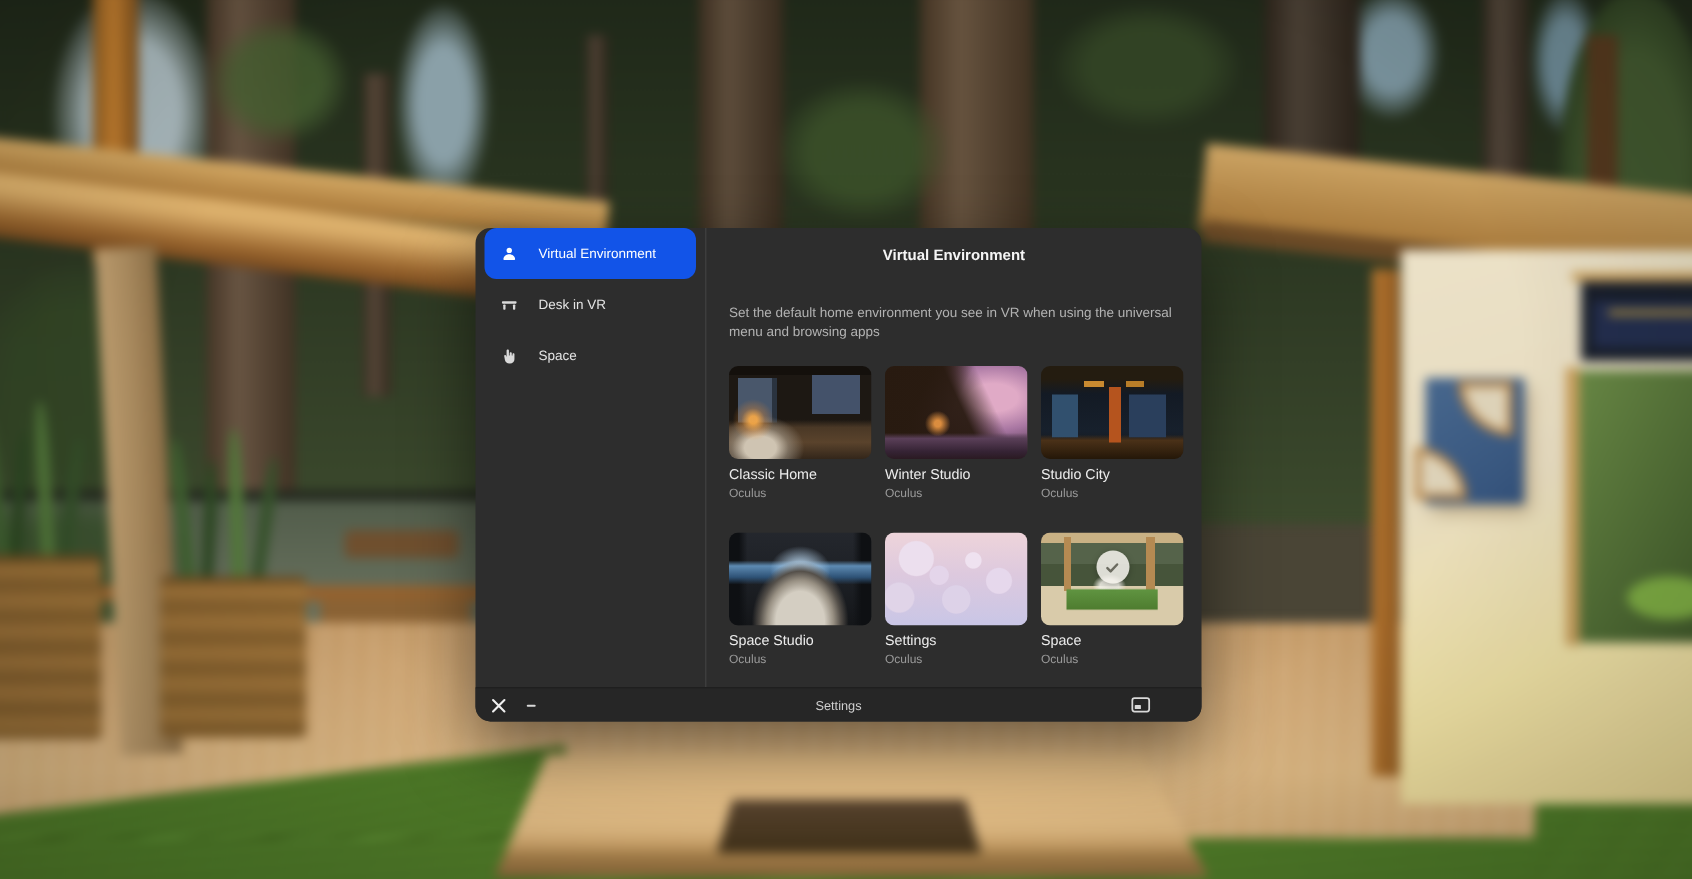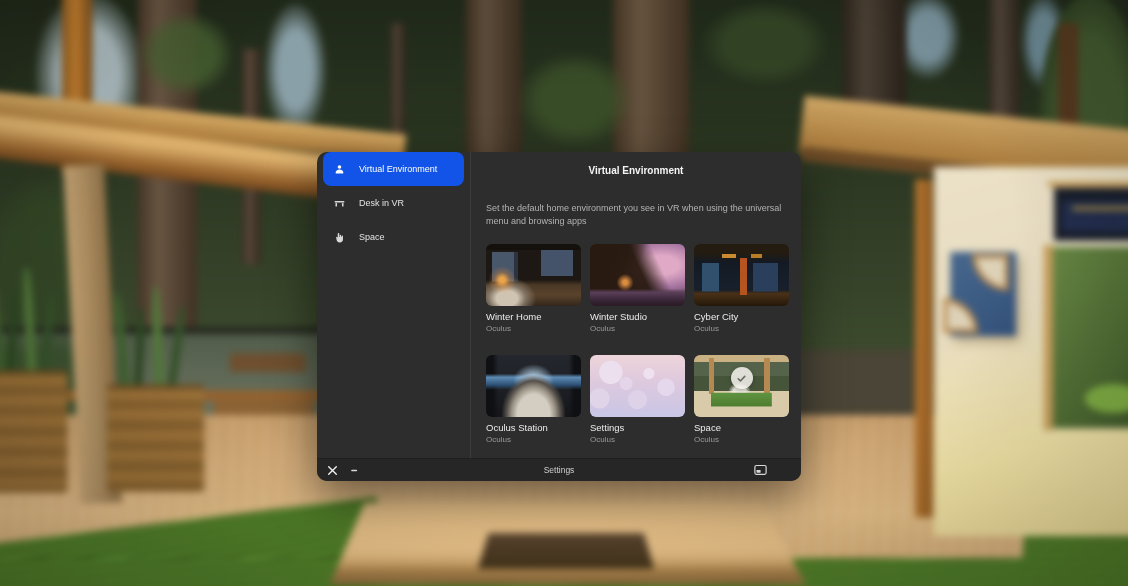--- a/index.html
+++ b/index.html
@@ -323,45 +323,45 @@
     <div class="main">
       <div class="main-title">Virtual Environment</div>
       <div class="main-desc">Set the default home environment you see in VR when using the universal menu and browsing apps</div>
 
       <div class="env-grid">
 
         <figure class="env-tile">
           <div class="thumb scene-classic">
             
           </div>
-          <div class="env-name">Winter Home</div>
+          <div class="env-name">Classic Home</div>
           <div class="env-author">Oculus</div>
         </figure>
 
         <figure class="env-tile">
           <div class="thumb scene-lodge">
             
           </div>
           <div class="env-name">Winter Studio</div>
           <div class="env-author">Oculus</div>
         </figure>
 
         <figure class="env-tile">
           <div class="thumb scene-cyber">
             
           </div>
-          <div class="env-name">Cyber City</div>
+          <div class="env-name">Studio City</div>
           <div class="env-author">Oculus</div>
         </figure>
 
         <figure class="env-tile">
           <div class="thumb scene-station">
             
           </div>
-          <div class="env-name">Oculus Station</div>
+          <div class="env-name">Space Studio</div>
           <div class="env-author">Oculus</div>
         </figure>
 
         <figure class="env-tile">
           <div class="thumb scene-bubbles">
             
           </div>
           <div class="env-name">Settings</div>
           <div class="env-author">Oculus</div>
         </figure>

